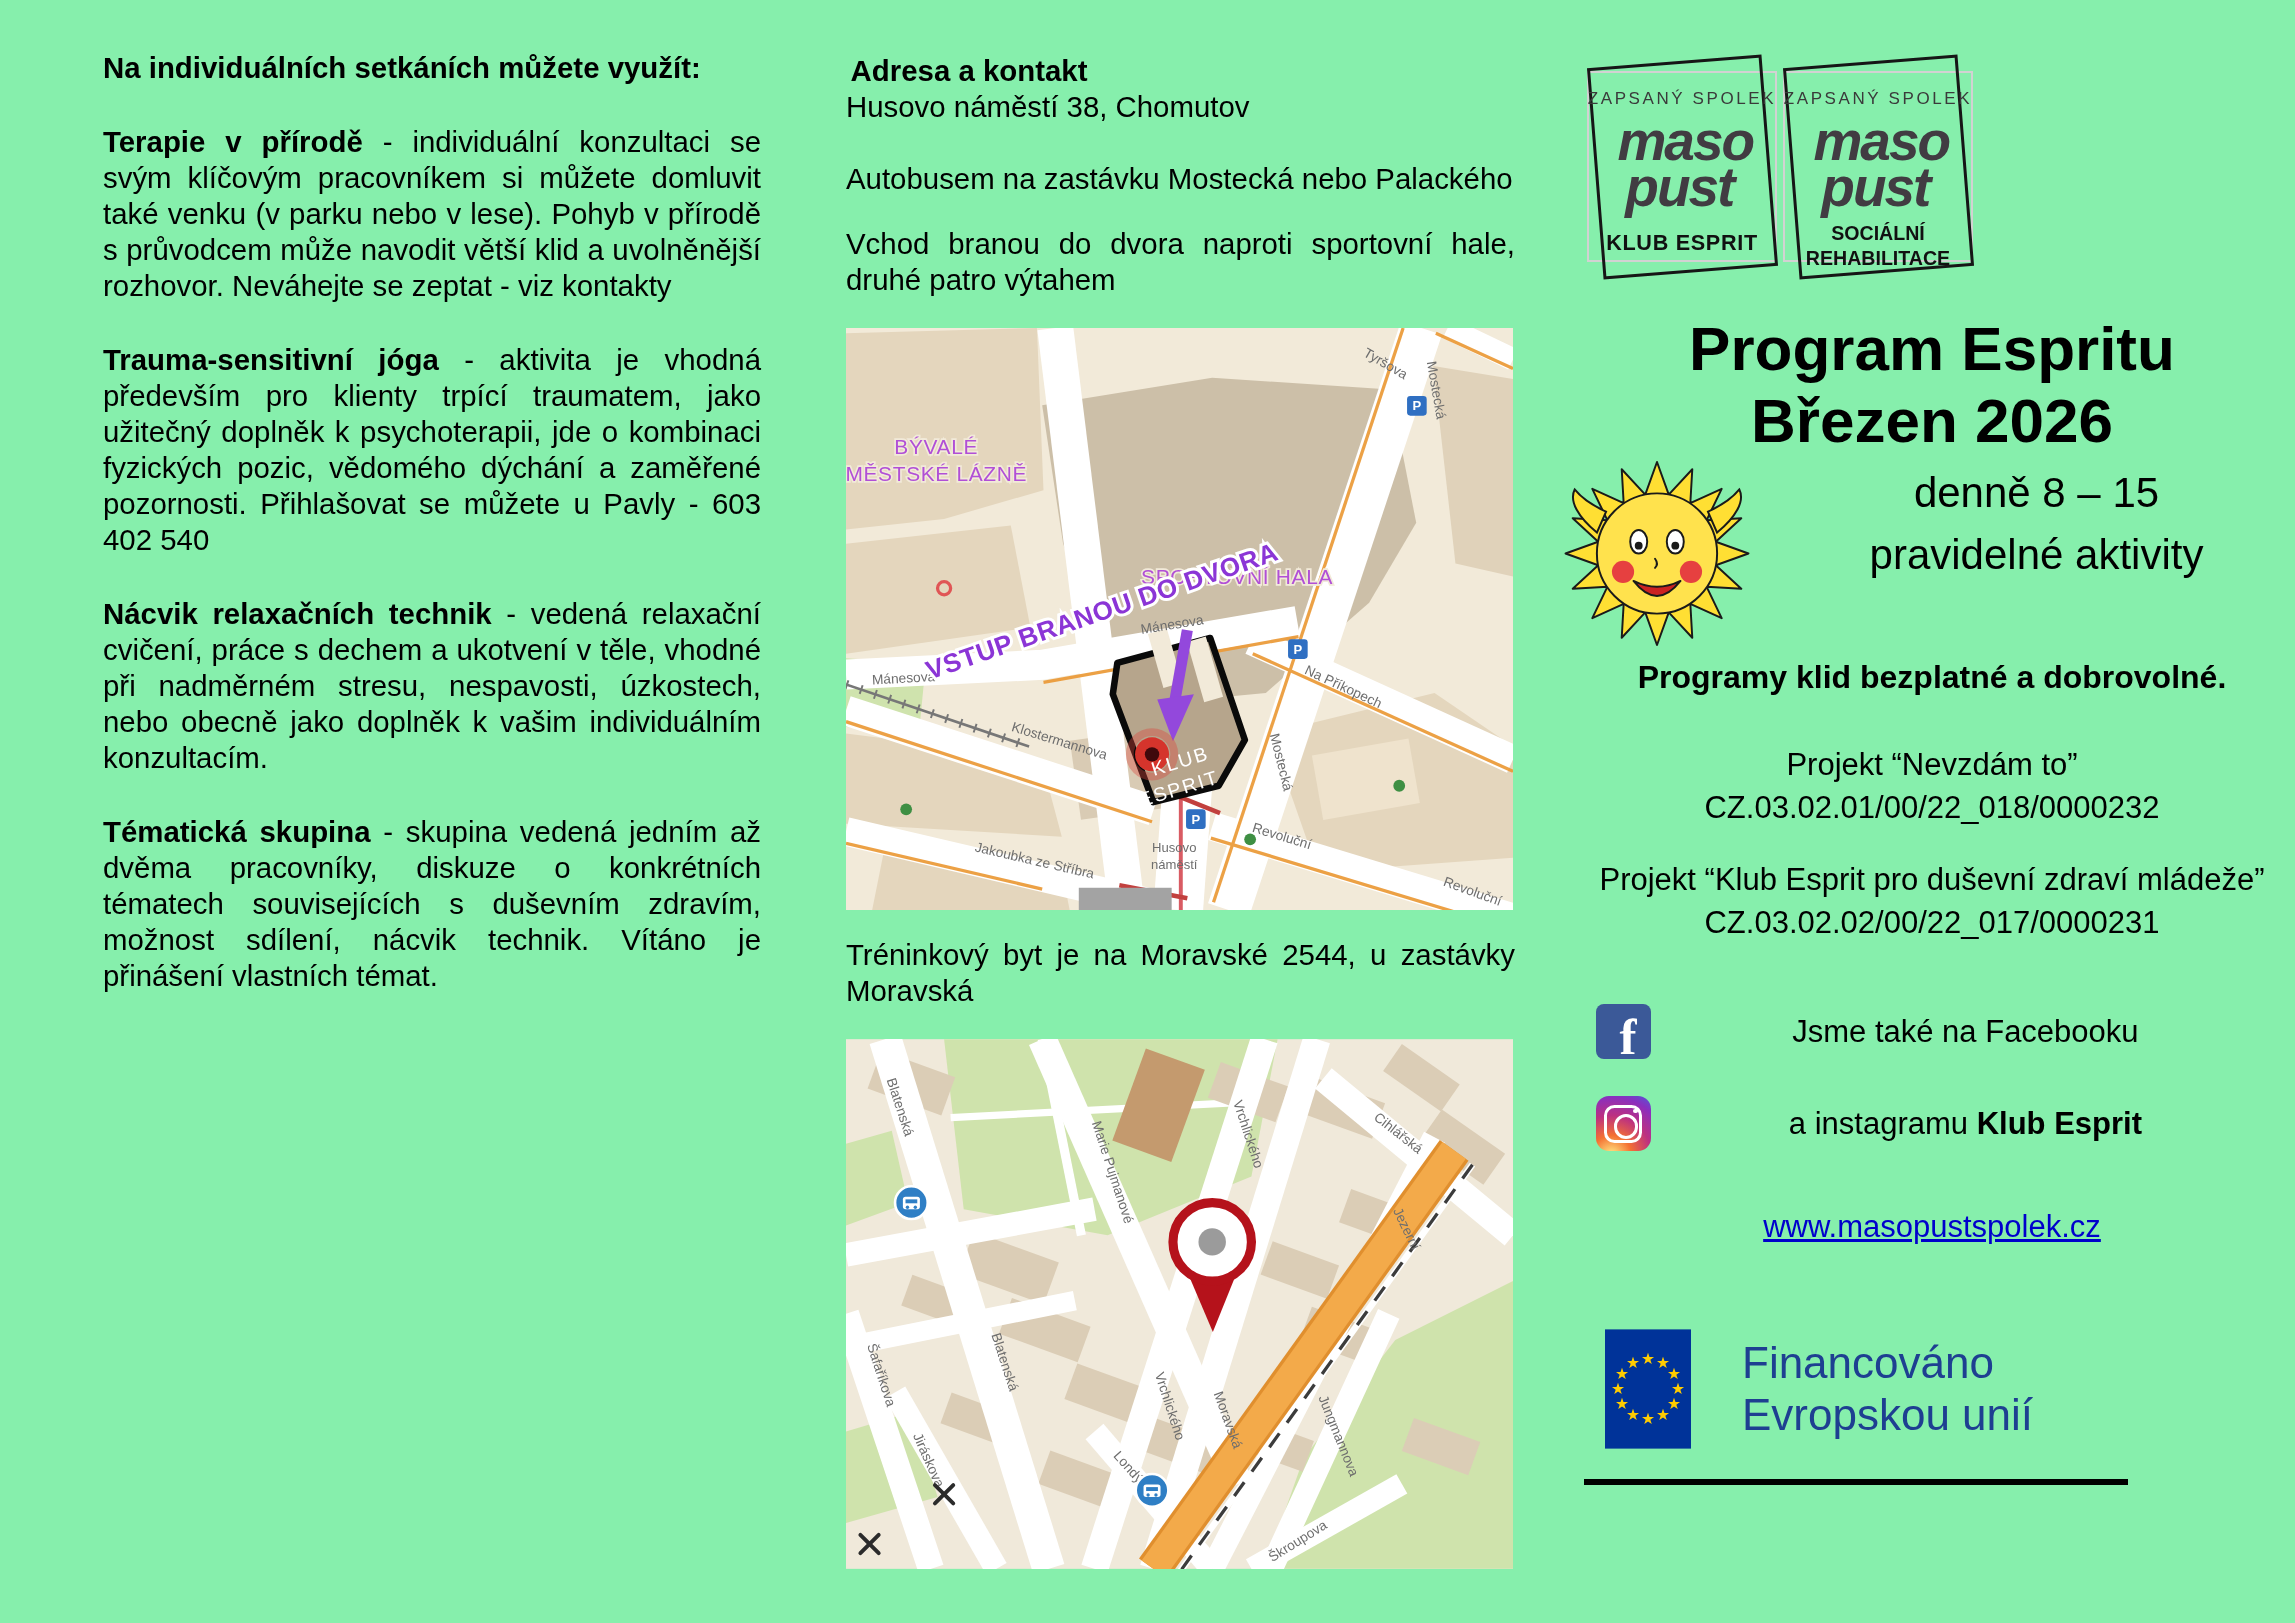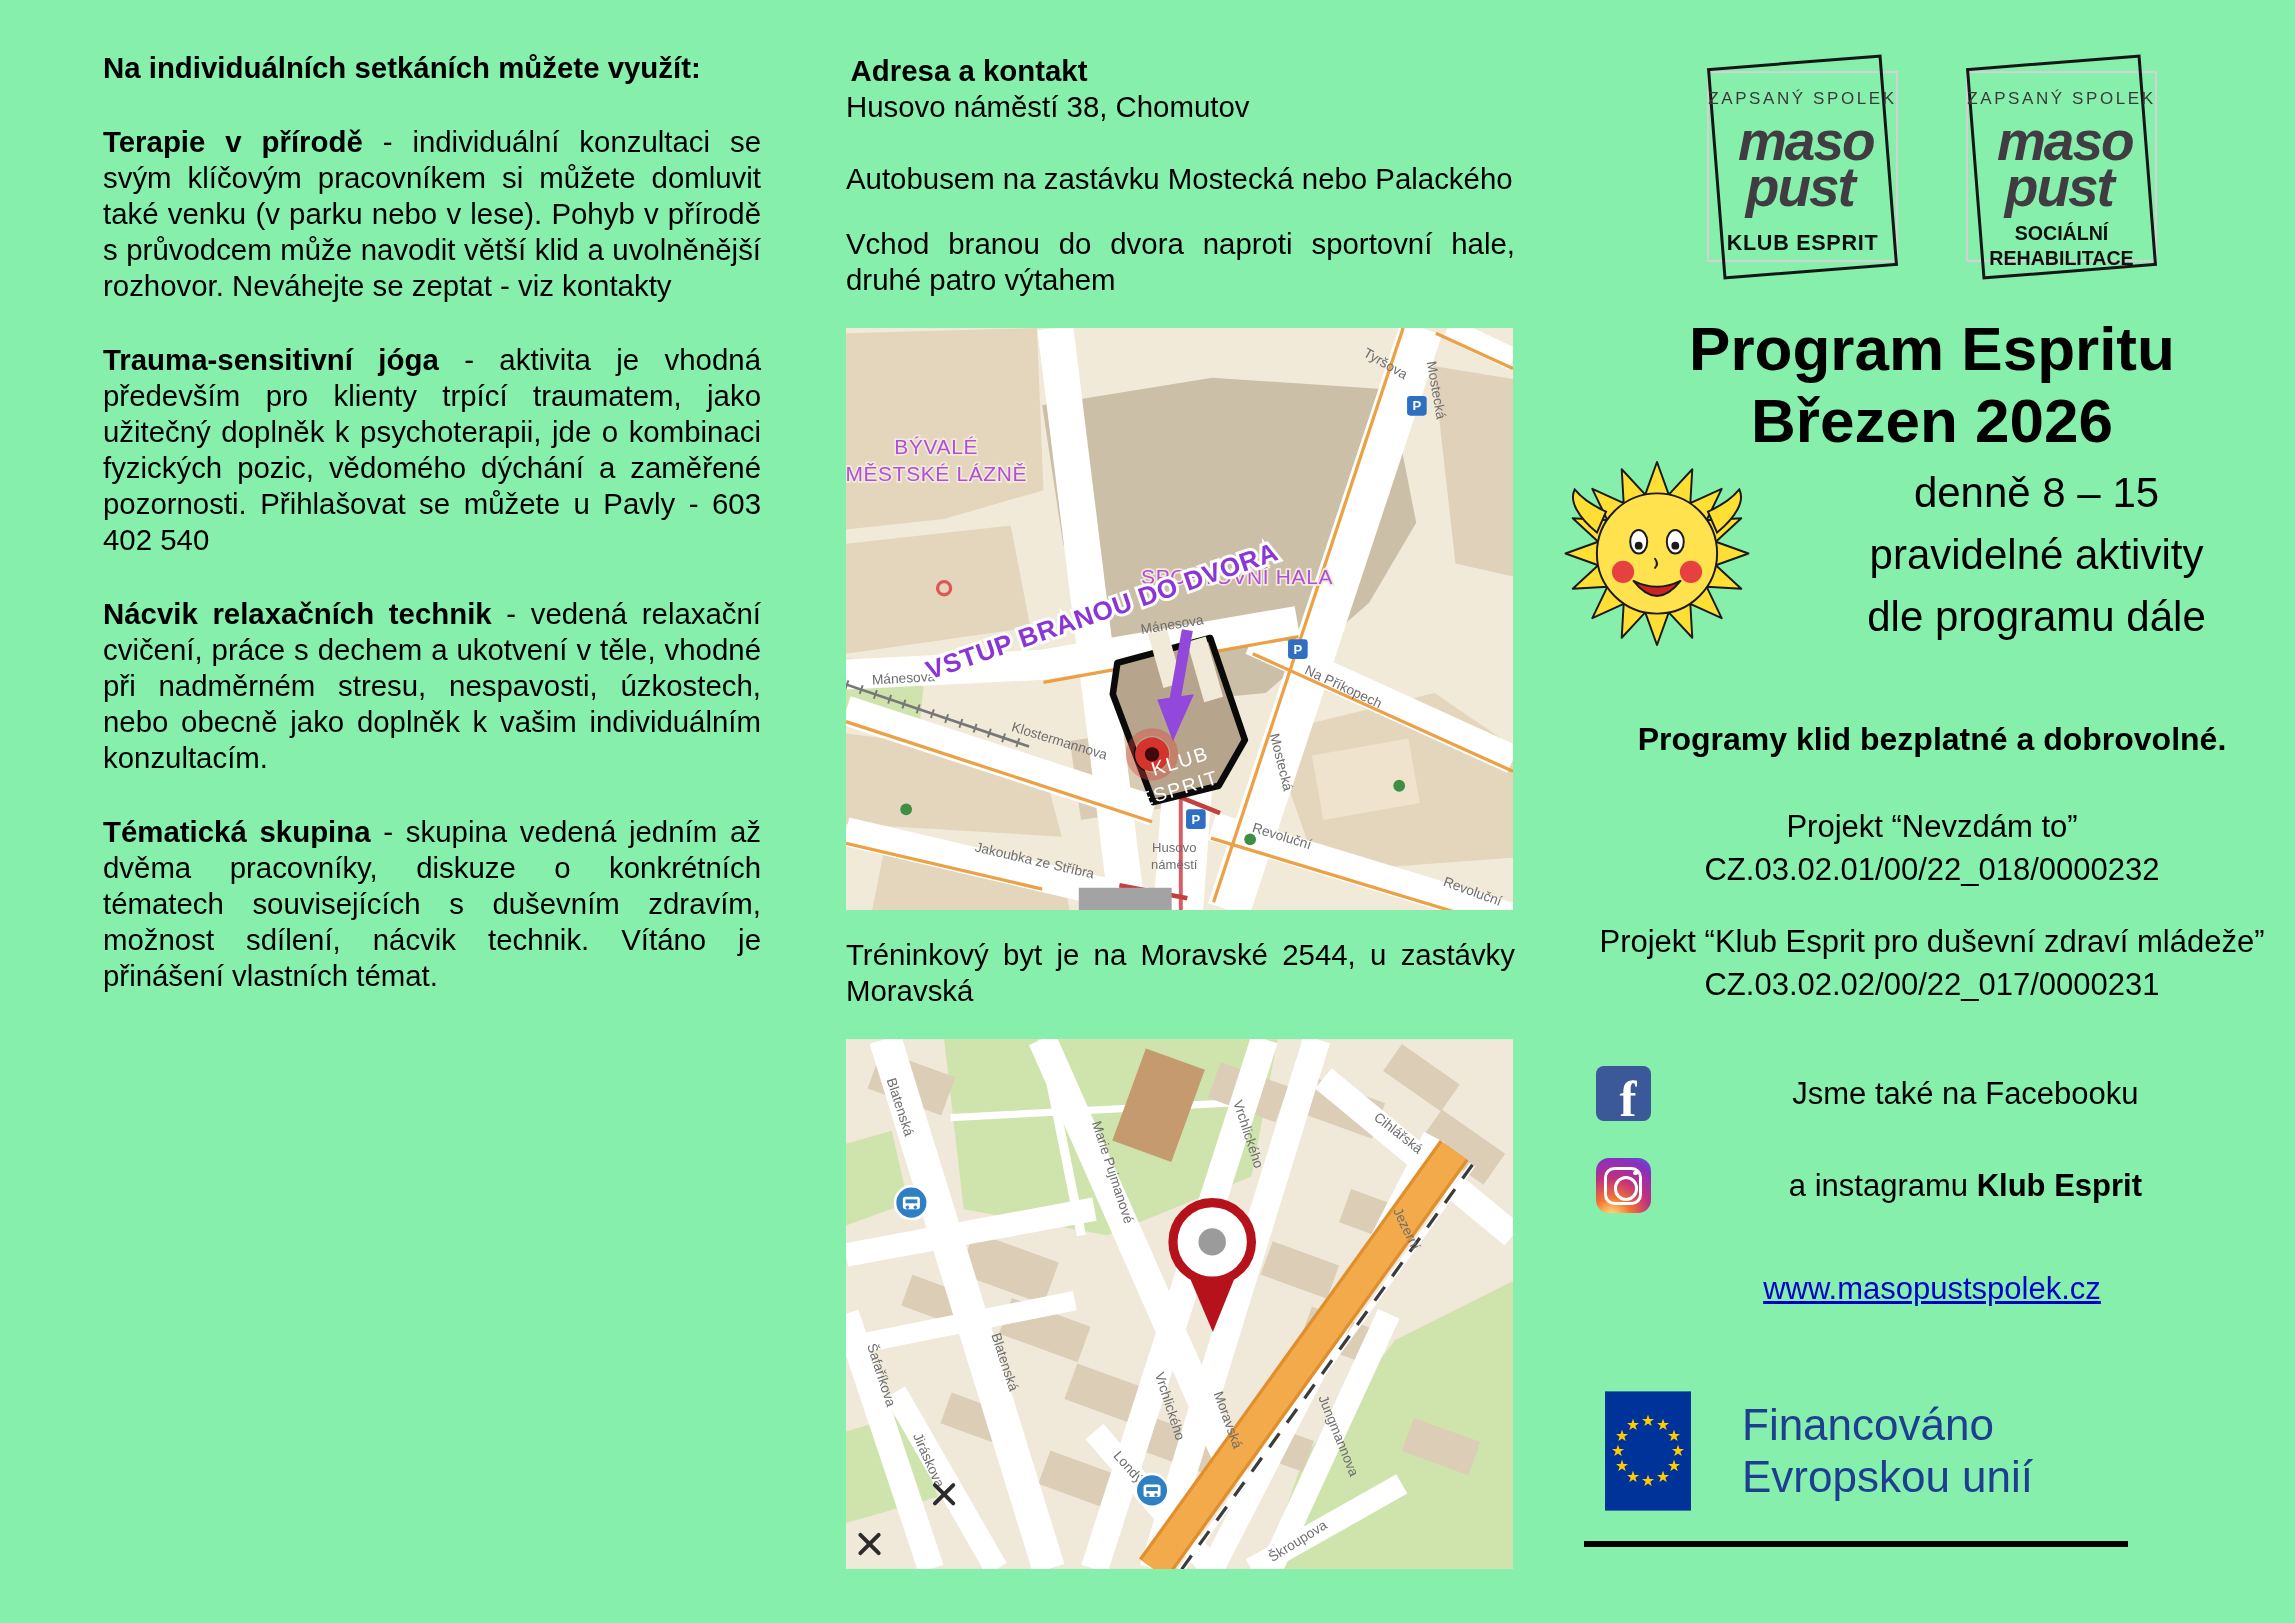--- a/index.html
+++ b/index.html
@@ -26,21 +26,21 @@
   .area-label{font-size:32px;fill:#b14fd6;font-weight:500;letter-spacing:1px;text-anchor:middle;
     paint-order:stroke;stroke:#f2ead9;stroke-width:5px;}
   .vstup-label{font-size:40px;font-weight:600;fill:#8b35d6;letter-spacing:1px;
     paint-order:stroke;stroke:#ffffff;stroke-width:9px;}
   .klub-label{font-size:30px;fill:#ffffff;letter-spacing:3px;font-weight:500;text-anchor:middle;}
   .husovo-label{font-size:20px;fill:#6e6e6e;text-anchor:middle;}
   .p-icon-text{font-size:20px;font-weight:bold;fill:#fff;text-anchor:middle;}
 
   
   .col-right{position:absolute;left:1584px;top:58px;width:696px;text-align:center;}
-  .logo-row{display:flex;justify-content:center;gap:63px;}
+  .logo-row{display:flex;}
   .logo{position:relative;width:196px;height:217px;}
   .logo .gray-frame{position:absolute;left:2.6px;right:2.6px;top:13px;bottom:13px;border:2.6px solid #d2d2d2;}
   .logo .black-frame{position:absolute;left:10.5px;right:10.5px;top:2.6px;bottom:2.6px;border:3.9px solid #161616;transform:rotate(-4.5deg);}
   .logo-inner{position:absolute;inset:0;display:flex;flex-direction:column;align-items:center;justify-content:flex-start;padding-top:31px;}
   .logo-top{font-size:17px;letter-spacing:2.6px;color:#3a3a3a;}
   .brand{font-style:italic;font-weight:800;font-size:55px;line-height:46px;color:#413c42;letter-spacing:-2px;margin-top:9.2px;}
   .brand .b1{display:block;margin-left:6.5px;}
   .brand .b2{display:block;margin-left:-5.2px;}
   .logo-bottom{font-weight:bold;font-size:21.6px;margin-top:19.6px;letter-spacing:0.7px;color:#111;}
   .logo-bottom2{font-weight:bold;font-size:19.6px;line-height:25.5px;margin-top:10.5px;color:#111;}
@@ -354,21 +354,20 @@
           <circle cx="88" cy="178" r="17" fill="#e64040"></circle>
           <circle cx="192" cy="178" r="17" fill="#e64040"></circle>
 
           <path d="M137,158 q6,8 0,14" fill="none" stroke="#1a1a1a" stroke-width="3" stroke-linecap="round"></path>
           <path d="M104,192 Q140,238 176,192 Q140,210 104,192 Z" fill="#cc2222" stroke="#1a1a1a" stroke-width="3" stroke-linejoin="round"></path>
         </g>
       </svg>
       <div class="subtitle">
         <div>denně 8 – 15</div>
         <div>pravidelné aktivity</div>
-        <div>dle programu dále</div>
       </div>
     </div>
 
     <div class="note">Programy klid bezplatné a dobrovolné.</div>
 
     <div class="projects">
       <div class="project-block">
         <div>Projekt “Nevzdám to”</div>
         <div>CZ.03.02.01/00/22_018/0000232</div>
       </div>

